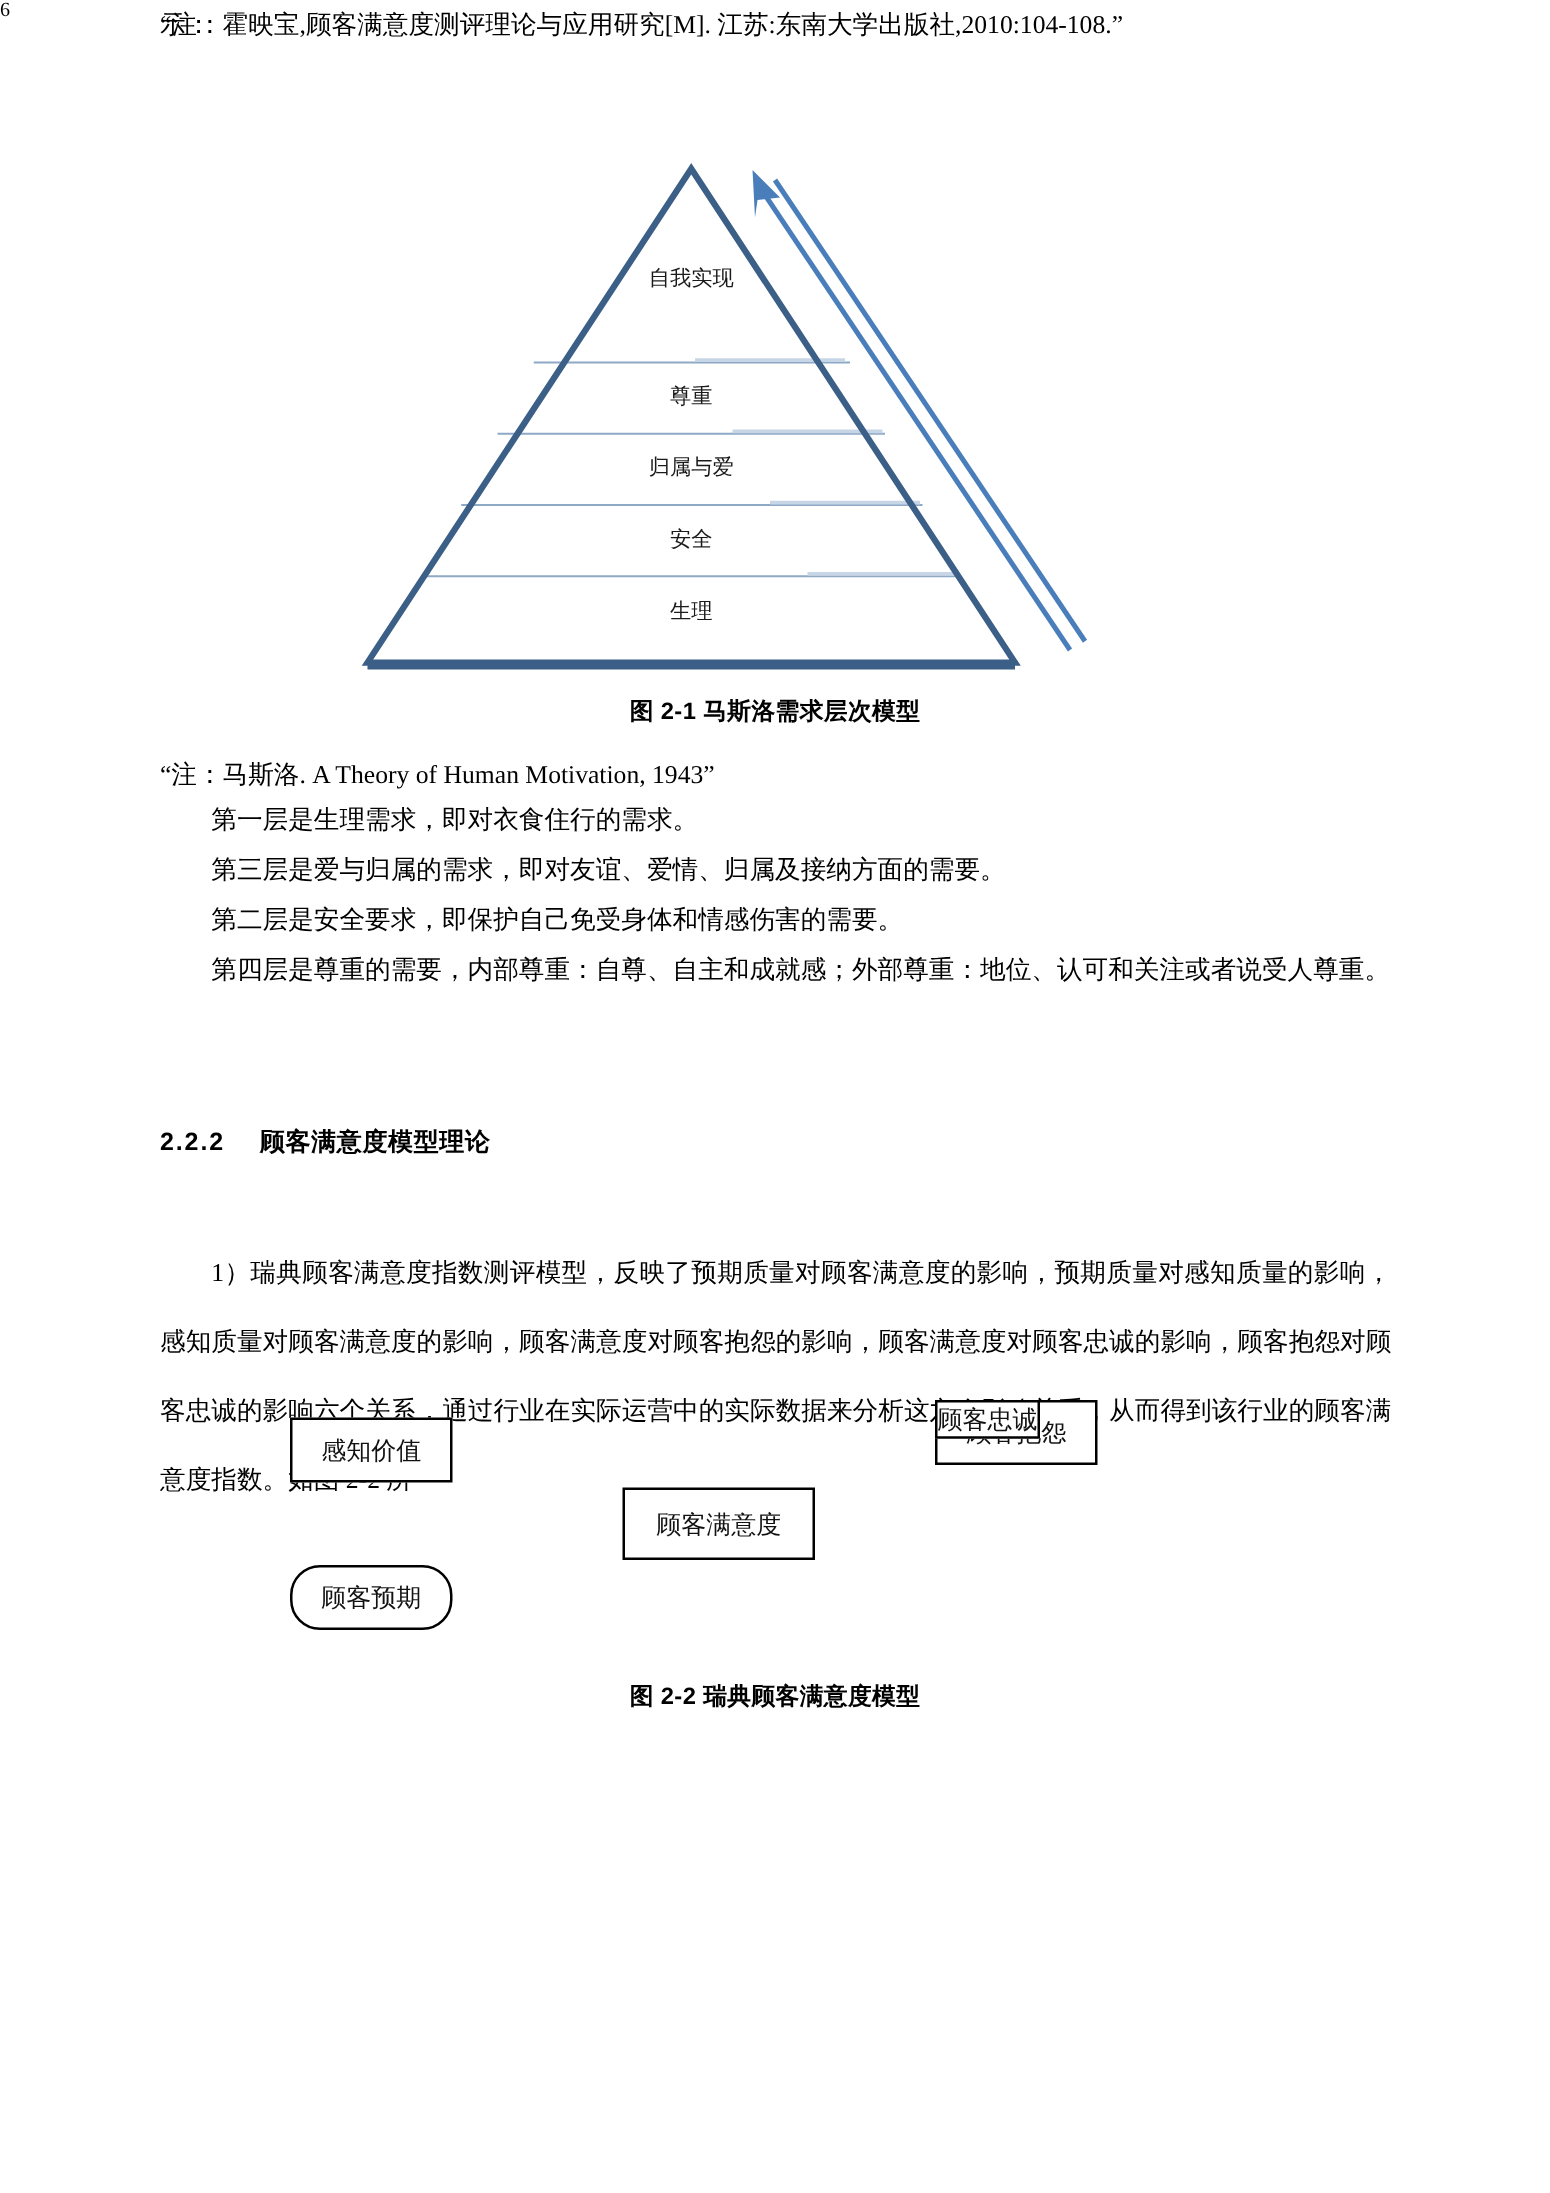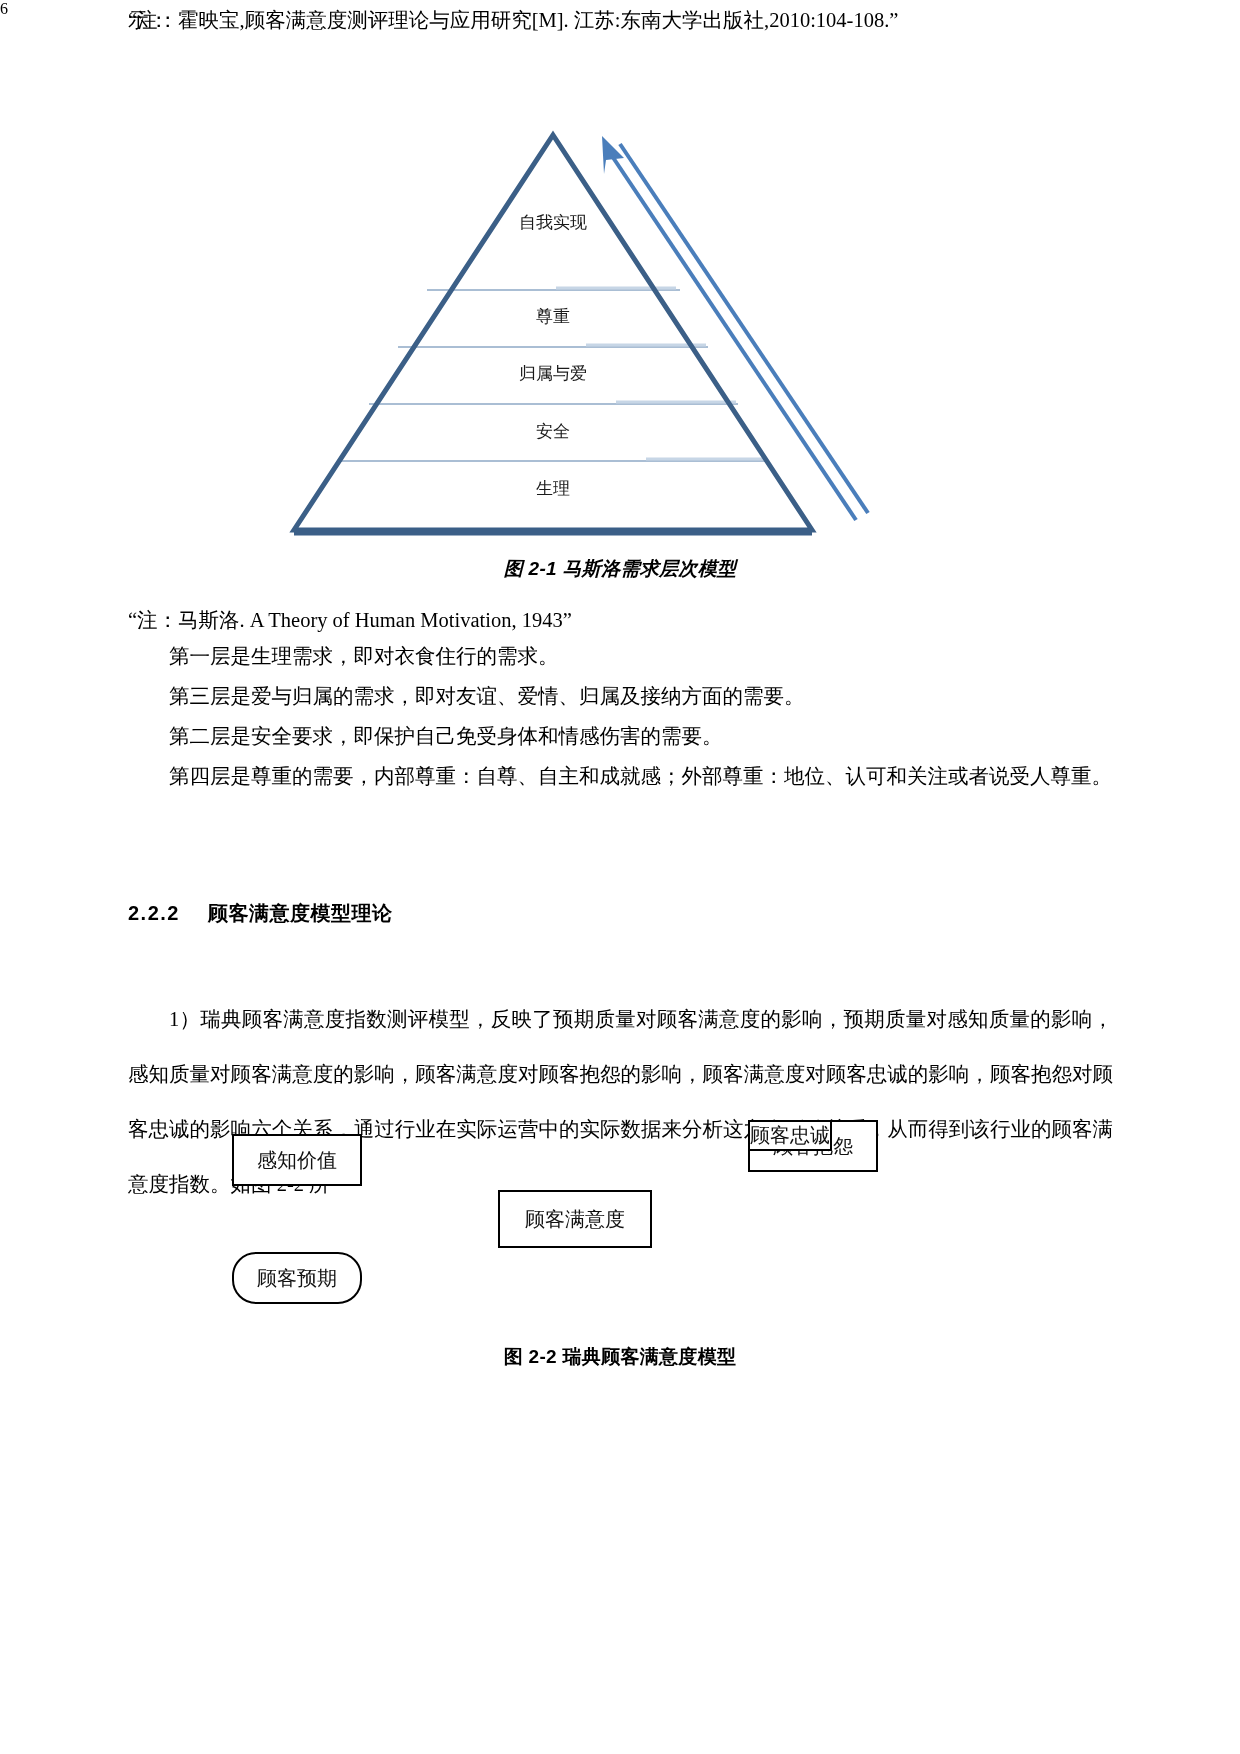--- a/index.html
+++ b/index.html
@@ -44,21 +44,21 @@
   .fig-caption {
     position: absolute;
     width: 1240px;
     text-align: center;
     font-family: "Liberation Sans", "DejaVu Sans", sans-serif;
     font-weight: bold;
     font-size: 19px;
     letter-spacing: 0.3px;
     color: #000;
   }
-  #fig1-caption { top: 556px; font-style: italic; }
+  #fig1-caption { top: 556px; }
   #fig2-caption { top: 1344px; }
 
   
   .body-block {
     position: absolute;
     left: 128px;
     width: 985px;
     font-family: "Liberation Serif", "DejaVu Serif", serif;
     font-size: 20.5px;
     line-height: 40px;

